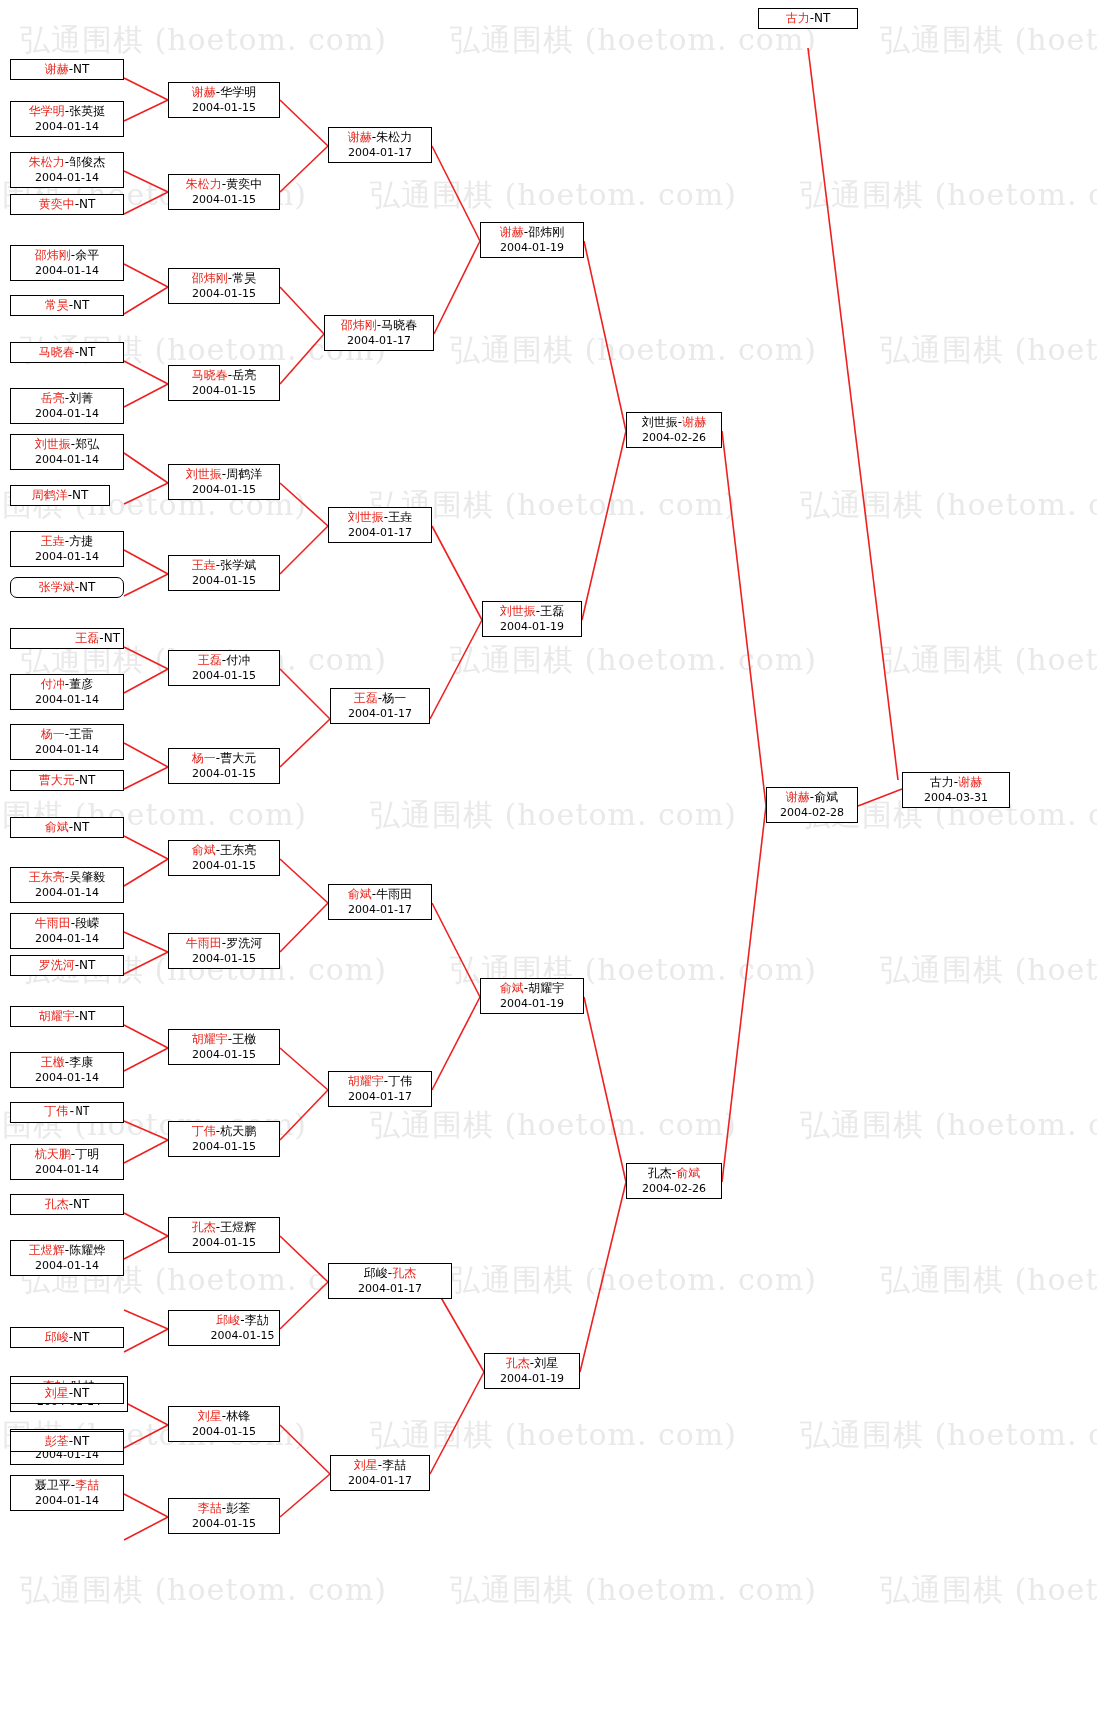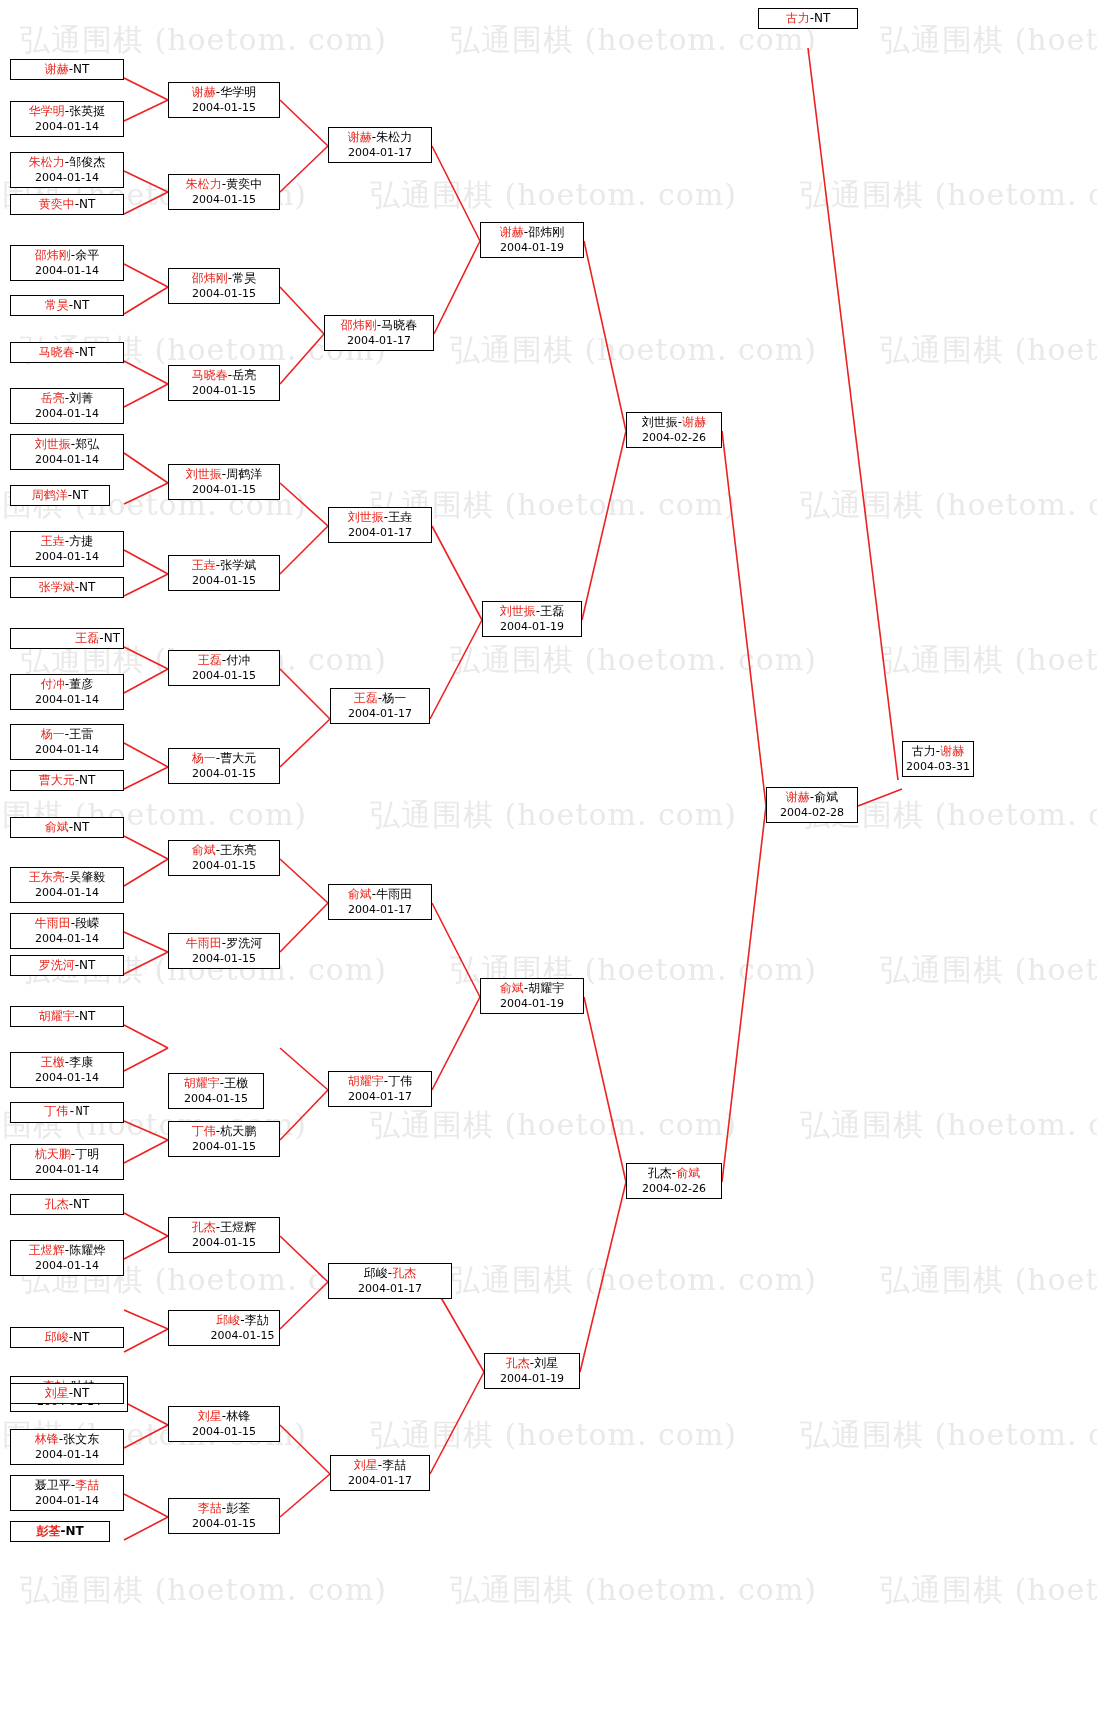--- a/index.html
+++ b/index.html
@@ -173,21 +173,21 @@
       <span class="l1"><span class="win">刘世振</span><span>-</span><span class="lose">郑弘</span></span>
       <span class="l2">2004-01-14</span>
     </div>
     <div class="node" style="top: 485px; left: 10px; width: 100px;">
       <span class="l1"><span class="win">周鹤洋</span><span>-</span><span class="lose">NT</span></span>
     </div>
     <div class="node" style="top: 531px; left: 10px; width: 114px;">
       <span class="l1"><span class="win">王垚</span><span>-</span><span class="lose">方捷</span></span>
       <span class="l2">2004-01-14</span>
     </div>
-    <div class="node" style="top: 577px; left: 10px; width: 114px;">
+    <div class="node" style="top: 577px; left: 10px; width: 114px; border-radius: 7px;">
       <span class="l1"><span class="win">张学斌</span><span>-</span><span class="lose">NT</span></span>
     </div>
     <div class="node" style="top: 628px; left: 10px; width: 114px; text-align: right;">
       <span class="l1"><span class="win">王磊</span><span>-</span><span class="lose">NT</span></span>
     </div>
     <div class="node" style="top: 674px; left: 10px; width: 114px;">
       <span class="l1"><span class="win">付冲</span><span>-</span><span class="lose">董彦</span></span>
       <span class="l2">2004-01-14</span>
     </div>
     <div class="node" style="top: 724px; left: 10px; width: 114px;">
@@ -243,21 +243,21 @@
       <span class="l1"><span class="win">刘星</span><span>-</span><span class="lose">NT</span></span>
     </div>
     <div class="node" style="top: 1429px; left: 10px; width: 114px;">
       <span class="l1"><span class="win">林锋</span><span>-</span><span class="lose">张文东</span></span>
       <span class="l2">2004-01-14</span>
     </div>
     <div class="node" style="top: 1475px; left: 10px; width: 114px;">
       <span class="l1"><span class="lose">聂卫平</span><span>-</span><span class="win">李喆</span></span>
       <span class="l2">2004-01-14</span>
     </div>
-    <div class="node" style="top: 1521px; left: 10px; width: 100px; font-weight: bold;">
+    <div class="node" style="top: 1431px; left: 10px; width: 114px;">
       <span class="l1"><span class="win">彭荃</span><span>-</span><span class="lose">NT</span></span>
     </div>
     <div class="node" style="top: 82px; left: 168px; width: 112px;">
       <span class="l1"><span class="win">谢赫</span><span>-</span><span class="lose">华学明</span></span>
       <span class="l2">2004-01-15</span>
     </div>
     <div class="node" style="top: 174px; left: 168px; width: 112px;">
       <span class="l1"><span class="win">朱松力</span><span>-</span><span class="lose">黄奕中</span></span>
       <span class="l2">2004-01-15</span>
     </div>
@@ -286,21 +286,21 @@
       <span class="l2">2004-01-15</span>
     </div>
     <div class="node" style="top: 840px; left: 168px; width: 112px;">
       <span class="l1"><span class="win">俞斌</span><span>-</span><span class="lose">王东亮</span></span>
       <span class="l2">2004-01-15</span>
     </div>
     <div class="node" style="top: 933px; left: 168px; width: 112px;">
       <span class="l1"><span class="win">牛雨田</span><span>-</span><span class="lose">罗洗河</span></span>
       <span class="l2">2004-01-15</span>
     </div>
-    <div class="node" style="top: 1029px; left: 168px; width: 96px; margin-top: 44px;">
+    <div class="node" style="top: 1029px; left: 168px; width: 112px;">
       <span class="l1"><span class="win">胡耀宇</span><span>-</span><span class="lose">王檄</span></span>
       <span class="l2">2004-01-15</span>
     </div>
     <div class="node" style="top: 1121px; left: 168px; width: 112px;">
       <span class="l1"><span class="win">丁伟</span><span>-</span><span class="lose">杭天鹏</span></span>
       <span class="l2">2004-01-15</span>
     </div>
     <div class="node" style="top: 1217px; left: 168px; width: 112px;">
       <span class="l1"><span class="win">孔杰</span><span>-</span><span class="lose">王煜辉</span></span>
       <span class="l2">2004-01-15</span>
@@ -373,17 +373,17 @@
       <span class="l1"><span class="lose">孔杰</span><span>-</span><span class="win">俞斌</span></span>
       <span class="l2">2004-02-26</span>
     </div>
     <div class="node" style="top: 787px; left: 766px; width: 92px;">
       <span class="l1"><span class="win">谢赫</span><span>-</span><span class="lose">俞斌</span></span>
       <span class="l2">2004-02-28</span>
     </div>
     <div class="node" style="top: 8px; left: 758px; width: 100px;">
       <span class="l1"><span class="win">古力</span><span>-</span><span class="lose">NT</span></span>
     </div>
-    <div class="node" style="top: 741px; left: 902px; width: 72px;">
+    <div class="node" style="top: 772px; left: 902px; width: 108px;">
       <span class="l1"><span class="lose">古力</span><span>-</span><span class="win">谢赫</span></span>
       <span class="l2">2004-03-31</span>
     </div>
   </div>
 
 </body></html>

